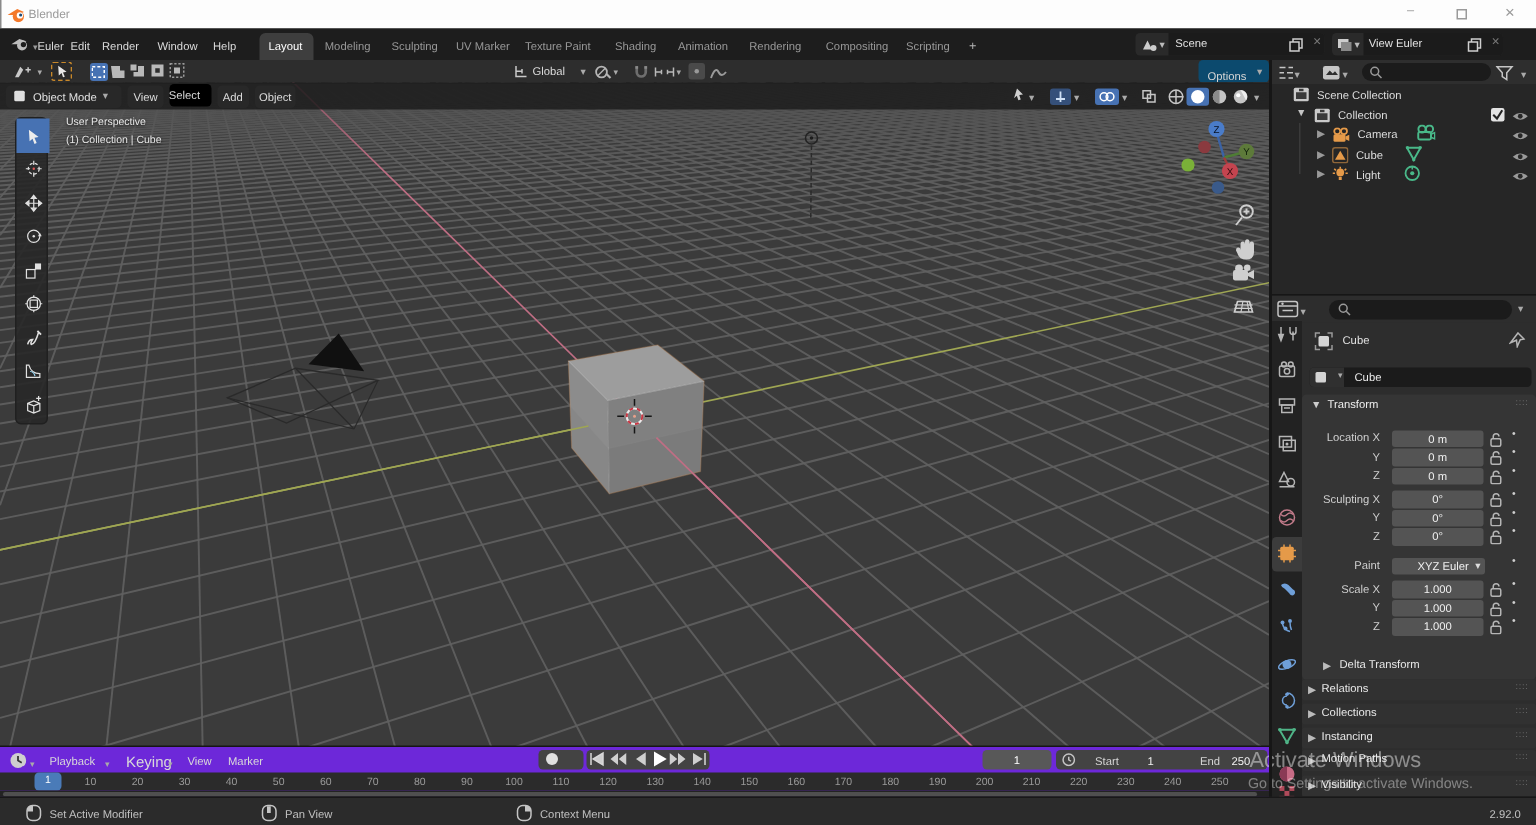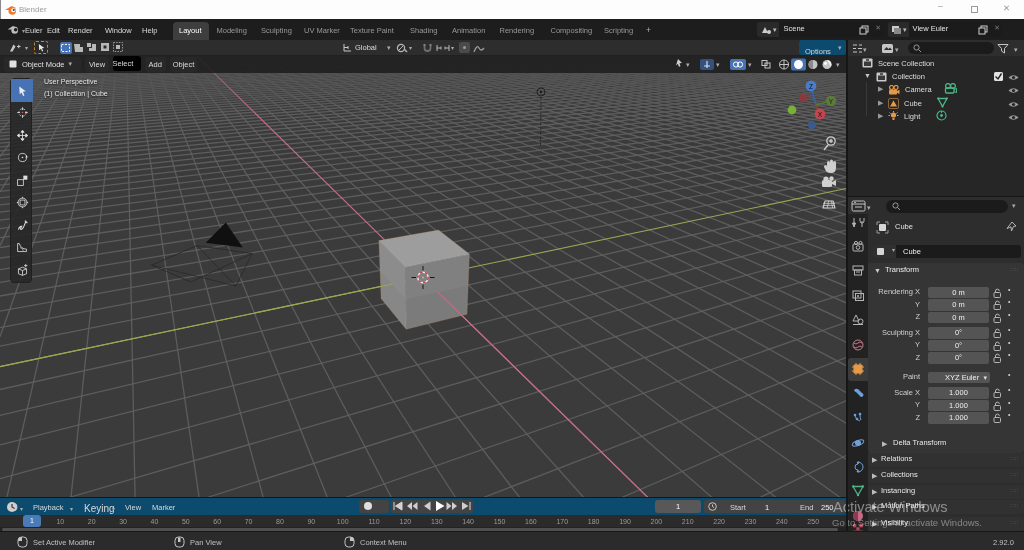--- a/index.html
+++ b/index.html
@@ -662,21 +662,21 @@
           </svg>
         <span style="position:absolute;right:1px;top:1px;font-size:6px;color:#aaa">▾</span>
      </div>
      <span style="font-size:7.5px;color:#ececec;margin-left:7px">Cube</span>
    </div>
 
    <div class="ab" style="left:0;top:48px;width:156px;height:190px;background:#353535;border-radius:3px">
      <span class="ab" style="left:6px;top:4px;font-size:7px;color:#ccc">▼</span>
      <span class="ab" style="left:17px;top:2px;font-size:7.5px;color:#efefef">Transform</span>
      <span class="ab" style="right:5px;top:3px;color:#6e6e6e;font-size:6px;letter-spacing:0.5px">::::</span>
-     <div class="ab" style="left:0;top:24.0px;width:52px;text-align:right;font-size:7.5px;color:#cfcfcf">Rendering X</div>
+     <div class="ab" style="left:0;top:24.0px;width:52px;text-align:right;font-size:7.5px;color:#cfcfcf">Location X</div>
         <div class="ab" style="left:60px;top:23.5px;width:61px;height:11.5px;background:#545454;border-radius:2px;text-align:center;font-size:7.5px;color:#f0f0f0;line-height:11.5px">0 m</div>
         <svg class="ab" style="left:125px;top:24.5px" width="9" height="10" viewBox="0 0 9 10">
           <rect x="1" y="4.5" width="6.5" height="5" rx="1" fill="none" stroke="#b5b5b5"></rect>
           <path d="M2.5 4.5 V3 a1.9 1.9 0 0 1 3.8 0" fill="none" stroke="#b5b5b5"></path>
         </svg>
         <span class="ab" style="left:140px;top:22.5px;font-size:7px;color:#cfcfcf">•</span>
         <div class="ab" style="left:0;top:36.5px;width:52px;text-align:right;font-size:7.5px;color:#cfcfcf">Y</div>
         <div class="ab" style="left:60px;top:36.0px;width:61px;height:11.5px;background:#545454;border-radius:2px;text-align:center;font-size:7.5px;color:#f0f0f0;line-height:11.5px">0 m</div>
         <svg class="ab" style="left:125px;top:37.0px" width="9" height="10" viewBox="0 0 9 10">
           <rect x="1" y="4.5" width="6.5" height="5" rx="1" fill="none" stroke="#b5b5b5"></rect>
@@ -830,21 +830,21 @@
     <svg class="ab" style="left:3px;top:327px" width="14" height="9" viewBox="0 0 14 9">
       <g fill="#b04a5a">
         <rect x="2" y="0" width="3.3" height="3.3"></rect>
         <rect x="8.6" y="0" width="3.3" height="3.3"></rect>
         <rect x="5.3" y="3.3" width="3.3" height="3.3"></rect>
         <rect x="2" y="6.6" width="3.3" height="2.4"></rect>
         <rect x="8.6" y="6.6" width="3.3" height="2.4"></rect>
       </g>
     </svg>
 </div>
-<div class="ab" style="left:0;top:498px;width:846px;height:33px;background:#0c4a6e">
+<div class="ab" style="left:0;top:498px;width:846px;height:33px;background:#6d28d9">
  <svg class="ab" style="left:6px;top:3px" width="13" height="12" viewBox="0 0 13 12">
       <circle cx="6" cy="6" r="5" fill="#cfcfcf"></circle>
       <path d="M6 3 V6 L8.5 7.5" stroke="#353535" stroke-width="1.2" fill="none"></path>
       <path d="M9.5 2.5 a5 5 0 0 1 0 7" fill="none" stroke="#cfcfcf"></path>
     </svg>
  <span class="ab" style="left:20px;top:7px;font-size:6px;color:#aaa">▾</span>
  <span class="ab" style="left:33px;top:5px;font-size:7.5px;color:#d9d9d9">Playback</span>
  <span class="ab" style="left:70px;top:7px;font-size:6px;color:#aaa">▾</span>
  <span class="ab" style="left:84px;top:5px;font-size:10px;color:#d9d9d9">Keying</span>
  <span class="ab" style="left:112px;top:7px;font-size:6px;color:#aaa">▾</span>

